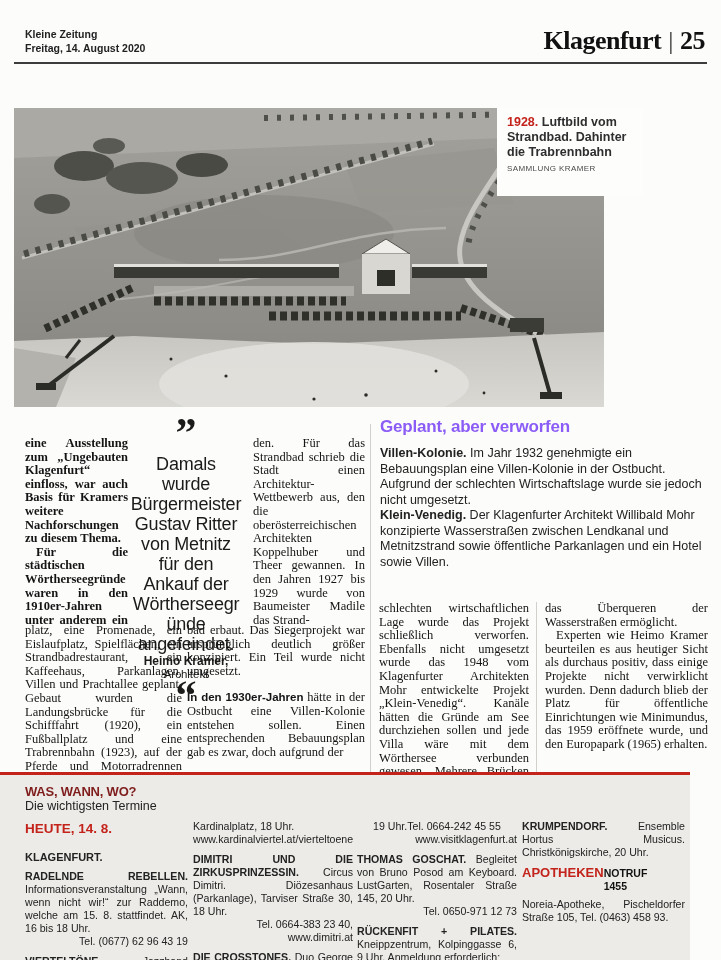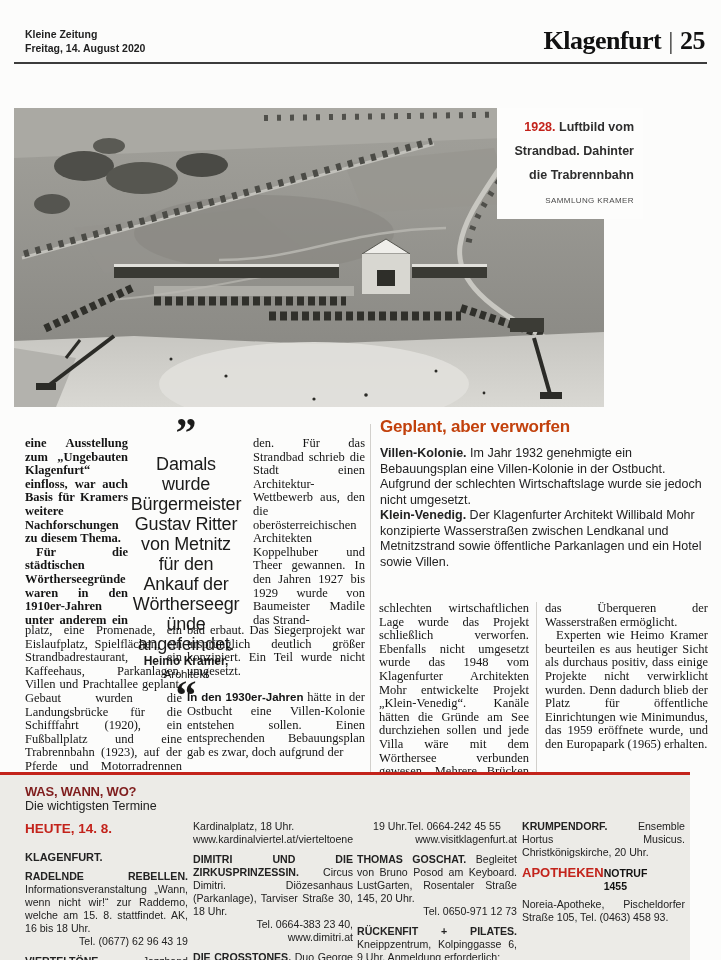--- a/index.html
+++ b/index.html
@@ -10,21 +10,21 @@
   .mast-left{position:absolute;left:25px;top:27px;font-size:10.5px;font-weight:bold;line-height:14px;color:#222;}
   .mast-right{position:absolute;right:16px;top:26px;font-family:"Liberation Serif",serif;
               font-weight:bold;font-size:26px;letter-spacing:-0.5px;color:#111;}
   .mast-right .sep{font-weight:400;padding:0 7px;color:#333;}
   .head-rule{position:absolute;left:14px;right:14px;top:62px;height:2px;background:#3c3c3c;}
 
   
   .photo{position:absolute;left:14px;top:108px;width:590px;height:299px;background:#9a9995;}
   .photo svg{display:block;}
   .caption{position:absolute;left:497px;top:108px;width:146px;min-height:88px;background:#fdfdfc;
-           padding:7px 9px 6px 10px;box-sizing:border-box;font-size:12.5px;line-height:24px;font-weight:bold;color:#2e2e2e;text-align:right;}
+           padding:7px 9px 6px 10px;box-sizing:border-box;font-size:12.5px;line-height:15px;font-weight:bold;color:#2e2e2e;}
   .caption .yr{color:#c3231b;}
   .caption .credit{font-size:8px;font-weight:400;color:#4a4a4a;letter-spacing:.4px;}
 
   
   .scol{position:absolute;font-family:"Liberation Serif","DejaVu Serif",serif;font-size:12.5px;
         line-height:13.6px;color:#141414;text-align:justify;hyphens:auto;-webkit-hyphens:auto;
         overflow:hidden;overflow-wrap:break-word;}
   .scol p{margin:0;}
   .scol p.ind{text-indent:11px;}
   .scol p.gap{margin-top:13px;}
@@ -44,21 +44,21 @@
   .pullquote{position:absolute;left:130px;top:420px;width:112px;text-align:center;color:#1b1b1a;}
   .pq-mark{font-family:"Liberation Serif",serif;font-weight:bold;font-size:42px;line-height:26px;}
   .pq-text{margin-top:8px;font-size:18px;line-height:20px;letter-spacing:-0.2px;
            hyphens:auto;-webkit-hyphens:auto;overflow-wrap:break-word;}
   .pq-author{margin-top:0;font-size:12px;font-weight:bold;}
   .pq-role{font-size:11.5px;}
   .pq-close{margin-top:2px;}
 
   
   .infobox{position:absolute;left:380px;top:417px;width:330px;}
-  .infobox h2{margin:0 0 9px 0;font-size:17px;letter-spacing:-0.2px;color:#c2410c;}
+  .infobox h2{margin:0 0 9px 0;font-size:17px;letter-spacing:-0.2px;color:#8b5cf6;}
   .infobox p{margin:0;font-size:12.5px;line-height:15.5px;color:#222;}
   .infobox .lead{font-weight:bold;}
 
   
   .redline{position:absolute;left:0;top:772px;width:690px;height:3px;background:#c3231b;}
   .panel{position:absolute;left:0;top:775px;width:690px;height:185px;background:#ecebe7;}
   .ev-title{position:absolute;left:25px;top:784px;font-size:13px;font-weight:bold;color:#7f1d1d;letter-spacing:-0.2px;}
   .ev-sub{position:absolute;left:25px;top:799px;font-size:12.5px;color:#222;}
   .evcol{position:absolute;top:820px;font-size:10.6px;line-height:13px;color:#222;}
   #evc1{left:25px;width:163px;}

